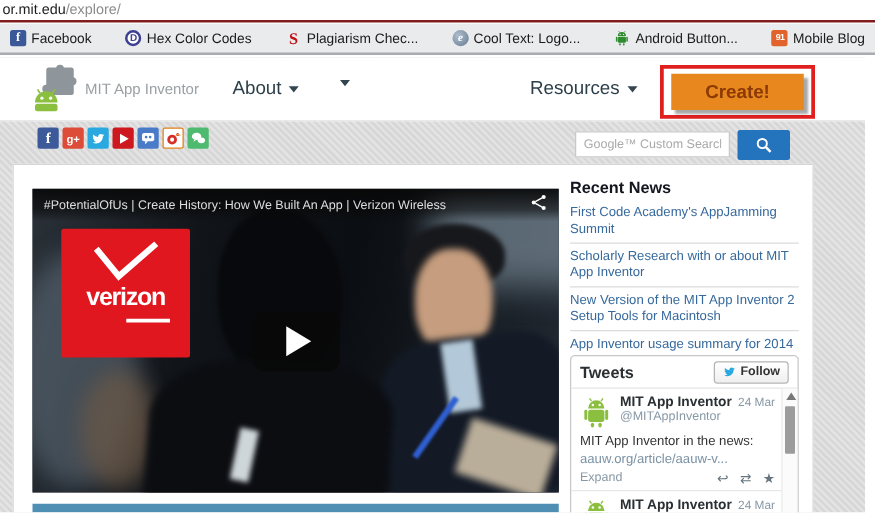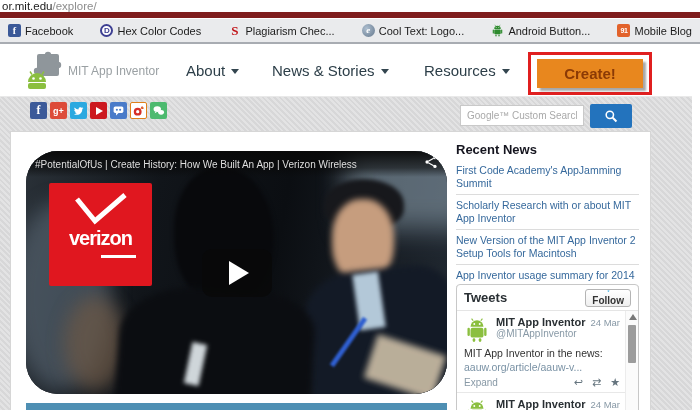--- a/index.html
+++ b/index.html
@@ -2,21 +2,21 @@
 <html><head>
 <meta charset="utf-8">
 <style>
   * { box-sizing: border-box; margin: 0; padding: 0; }
   html,body { width:700px; height:410px; overflow:hidden; }
   body { font-family:"Liberation Sans", sans-serif; background:#fff; }
   .screen { position:relative; width:700px; height:410px; overflow:hidden; }
 
   
   .url-row { position:absolute; top:0; left:0; right:0; height:18px; background:#fff;
-    border-bottom:6px solid #7f1d1d; display:flex; align-items:center; padding-left:2px;
+    border-bottom:2px solid #7f1d1d; display:flex; align-items:center; padding-left:2px;
     font-size:11.5px; color:#1c1c1c; }
   .url-path { color:#8d8d8d; }
   .bookmarks-bar { position:absolute; top:19px; left:0; right:0; height:25px; background:#eaebed;
     border-bottom:2px solid #a8acb2; display:flex; align-items:center; justify-content:space-between;
     padding:0 8px; font-size:11px; color:#1b1b1b; white-space:nowrap; }
   .bm { display:flex; align-items:center; gap:4px; cursor:pointer; }
   .bm-ico { width:13px; height:13px; display:inline-flex; align-items:center; justify-content:center;
     border-radius:2px; font-weight:bold; flex:none; line-height:1; }
   .bm-fb { background:#3b5998; color:#fff; font-size:10px; font-family:"Liberation Serif",serif; }
   .bm-ailive { background:linear-gradient(135deg,#b9c2c9 52%,#7fa257 52%); }
@@ -64,21 +64,21 @@
   .search-input::placeholder { color:#a9a9a9; }
   .search-btn { position:absolute; left:590px; top:58px; width:42px; height:24px; background:#2373bd;
     border:none; border-radius:2px; display:flex; align-items:center; justify-content:center; cursor:pointer; }
   .search-btn svg { width:14px; height:14px; }
 
   .content-card { position:absolute; left:10px; top:85px; width:641px; height:279px; background:#fff;
     border:1px solid #d6d6d6; border-bottom:none; overflow:hidden; }
 
   
   .video { position:absolute; left:15px; top:19px; width:421px; height:243px; background:#0d1117;
-    overflow:hidden;border-radius:32px; }
+    overflow:hidden; }
   .v-shape { position:absolute; }
   .vid-titlebar { position:absolute; top:0; left:0; right:0; height:26px; z-index:8;
     background:linear-gradient(rgba(8,8,8,0.92), rgba(8,8,8,0.55) 65%, rgba(8,8,8,0));
     display:flex; align-items:center; padding:0 9px; gap:6px; }
   .vid-title { font-size:10px; color:#dedede; flex:1; white-space:nowrap; overflow:hidden; }
   .vid-share svg { width:14px; height:14px; }
   .verizon { position:absolute; left:23px; top:32px; width:103px; height:103px; background:#e0171f;
     z-index:5; border-radius:2px; }
   .vz-check { position:absolute; left:24px; top:10px; width:58px; height:32px; }
   .vz-text { position:absolute; top:44px; width:100%; text-align:center; color:#fff; font-weight:bold;
@@ -98,21 +98,21 @@
   .news-more { text-align:right; color:#9a9a9a; font-size:11px; padding-top:5px; cursor:pointer; }
 
   
   .tweets { position:absolute; left:445px; top:152px; width:183px; height:130px;
     border:1px solid #c8c8c8; border-radius:4px 4px 0 0; background:#fff; overflow:hidden; }
   .tw-head { height:26px; display:flex; align-items:center; justify-content:space-between;
     padding:0 7px; border-bottom:1px solid #e5e5e5; }
   .tw-title { font-size:13px; font-weight:bold; color:#292f33; }
   .follow-btn { height:18px; display:flex; align-items:center; gap:3px; padding:0 6px;
     border:1px solid #b4b4b4; border-radius:3px; background:linear-gradient(#fff,#efefef);
-    font-size:10px; font-weight:bold; color:#333; cursor:pointer;flex-direction:column; }
+    font-size:10px; font-weight:bold; color:#333; cursor:pointer; }
   .follow-btn svg { width:11px; height:9px; fill:#2aa9e0; }
   .tw-body { position:relative; height:104px; }
   .scrollbar { position:absolute; right:0; top:0; bottom:0; width:13px; background:#fbfbfb;
     border-left:1px solid #ececec; }
   .scroll-up { position:absolute; top:3px; left:3px; width:0; height:0;
     border-left:4px solid transparent; border-right:4px solid transparent;
     border-bottom:6px solid #787878; cursor:pointer; }
   .scroll-thumb { position:absolute; top:14px; left:2px; width:8px; height:38px; background:#9c9c9c;
     border-radius:1px; cursor:pointer; }
   .tweet { position:relative; padding:5px 18px 4px 7px; border-bottom:1px solid #e8e8e8; }
@@ -200,21 +200,20 @@
           <rect x="4" y="32" width="18" height="6" rx="2"></rect>
         </g>
       </svg>
       <div class="brand">MIT App Inventor</div>
 
       <div class="nav-item nav-about">
         <span>About</span>
         <span class="caret"></span>
       </div>
       <div class="nav-item nav-news">
-        <span>News &amp; Stories</span>
         <span class="caret"></span>
       </div>
       <div class="nav-item nav-res">
         <span>Resources</span>
         <span class="caret"></span>
       </div>
 
       <div class="annotation-box">
         <button class="create-btn">Create!</button>
       </div>

